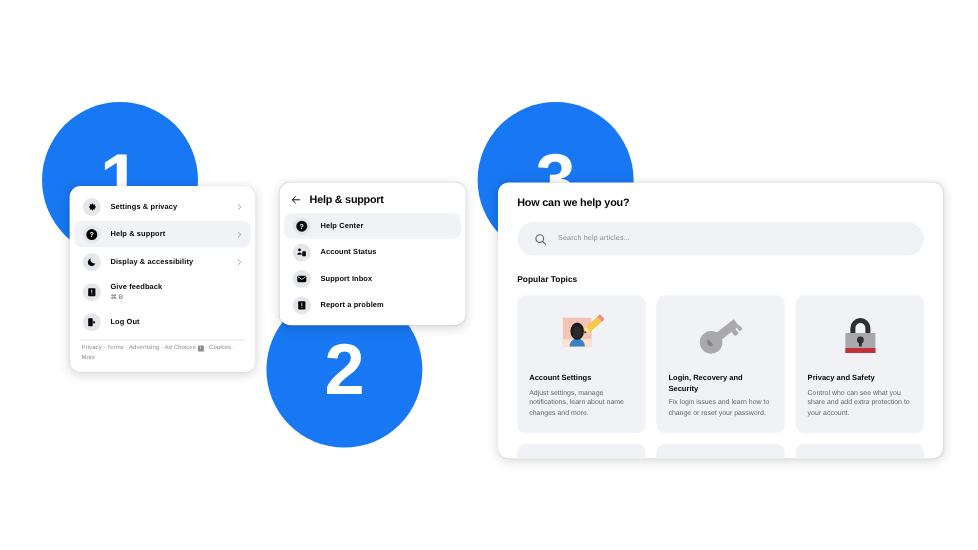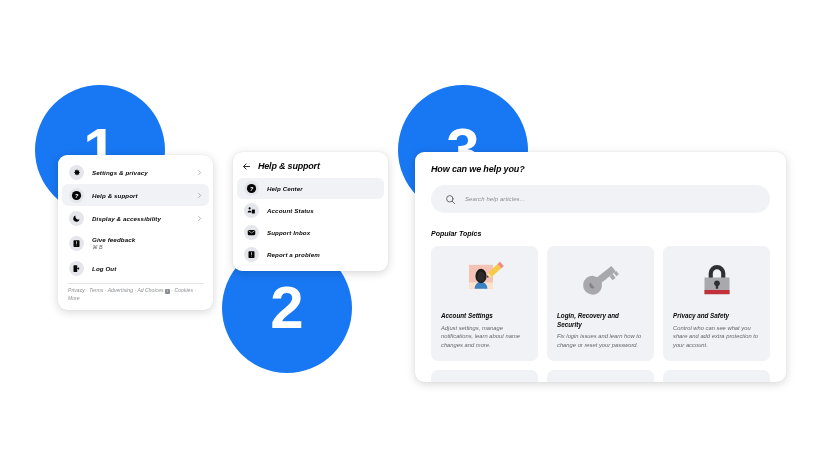--- a/index.html
+++ b/index.html
@@ -27,21 +27,20 @@
   #circle2 { left: 222px; top: 243px; }
   #circle3 { left: 398px; top: 85px; }
 
   
   .panel {
     position: absolute;
     background: #ffffff;
     border-radius: 9px;
     box-shadow: 0 2px 10px rgba(0,0,0,.16), 0 0 1px rgba(0,0,0,.12);
     z-index: 3;
-    font-style: italic;
   }
 
   
   #panel1 { left: 58px; top: 155px; width: 155px; padding: 5px 0 0 0; }
   .menu-row {
     display: flex; align-items: center;
     height: 22px;
     margin: 1px 4px;
     border-radius: 6px;
     padding: 0 6px 0 7px;

